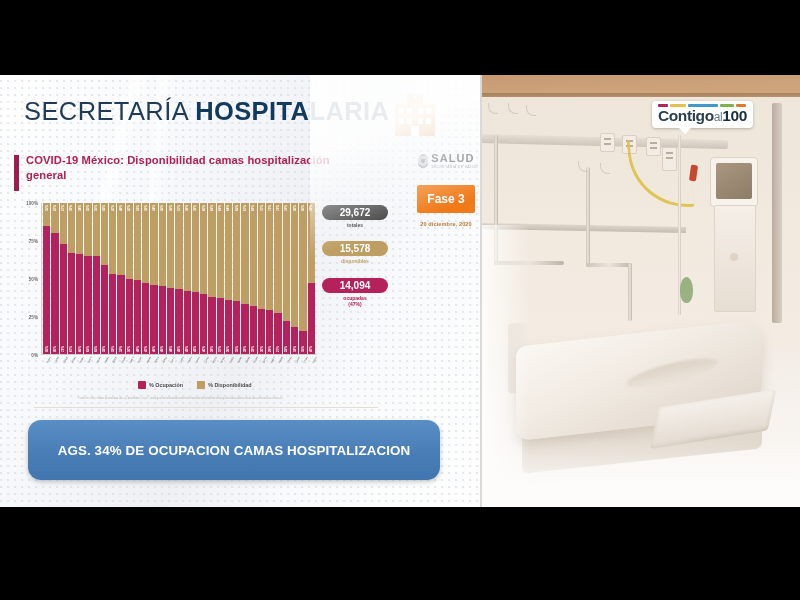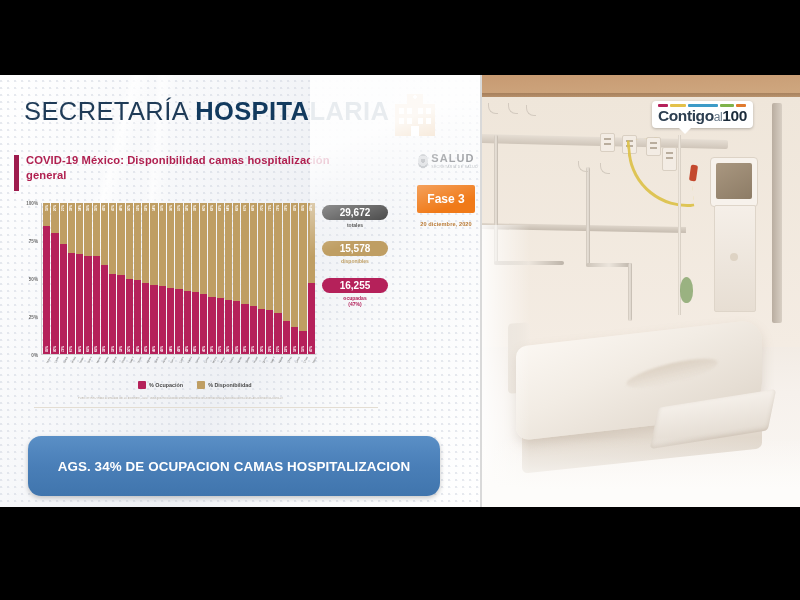--- a/index.html
+++ b/index.html
@@ -65,21 +65,21 @@
   .co-cap{text-align:center;font-size:5px;font-weight:bold;margin-top:2px;line-height:1.25;}
   .co-cap.tot{color:#3b3b3b;} .co-cap.disp{color:#bf9e63;} .co-cap.ocu{color:#b5215a;}
 
   .legend{position:absolute;left:120px;top:178px;display:flex;gap:14px;align-items:center;}
   .lg{display:flex;align-items:center;gap:3px;font-size:5.4px;font-weight:bold;color:#4a4a4a;}
   .sw{width:8px;height:8px;border-radius:1px;}
   .source{position:absolute;left:60px;top:194px;width:300px;font-size:2.6px;color:#b9b2a6;letter-spacing:.1px;white-space:nowrap;overflow:hidden;}
   .footrule{position:absolute;left:16px;right:10px;top:204px;height:1px;background:#e3ddd2;}
 
   
-  .caption{position:absolute;left:28px;top:361px;width:412px;height:60px;background:linear-gradient(180deg,#5a8fc6 0%,#4a7fb8 48%,#4075ad 100%);
+  .caption{position:absolute;left:28px;top:345px;width:412px;height:60px;background:linear-gradient(180deg,#5a8fc6 0%,#4a7fb8 48%,#4075ad 100%);
            border-radius:13px;display:flex;flex-direction:column;align-items:center;justify-content:center;
            box-shadow:0 2px 5px rgba(0,0,0,.22);color:#fff;text-align:center;}
   .cap1{font-size:13.4px;font-weight:bold;letter-spacing:.1px;}
   .cap2{font-size:15px;font-weight:bold;margin-top:5px;letter-spacing:.2px;}
 
   
   #photo{position:relative;width:318px;height:432px;overflow:hidden;
      background:linear-gradient(178deg,#c79a72 0%,#cfa880 7%,#e8dcd0 17%,#f1e9e1 34%,#efe7de 55%,#f6f1ec 74%,#fbf8f5 100%);}
   .wall{position:absolute;left:0;top:22px;width:100%;height:250px;background:linear-gradient(180deg,#efe6da,#f4ece3);}
   .wallshadow{position:absolute;left:0;top:18px;width:100%;height:10px;background:linear-gradient(180deg,rgba(120,85,55,.45),transparent);}
@@ -471,21 +471,21 @@
             <div class="xlab">Chihuahua</div>
             <div class="xlab">Campeche</div>
             <div class="xlab">Chiapas</div>
             <div class="xlab">Nacional</div>
           </div>
         <div class="callouts">
             <div class="co tot">29,672</div>
             <div class="co-cap tot">totales</div>
             <div class="co disp">15,578</div>
             <div class="co-cap disp">disponibles</div>
-            <div class="co ocu">16,255</div>
+            <div class="co ocu">14,094</div>
             <div class="co-cap ocu">ocupadas<br>(47%)</div>
           </div>
         <div class="legend">
             <div class="lg">
               <span class="sw" style="background: rgb(181, 33, 90);"></span>
               <span>% Ocupación</span>
             </div>
             <div class="lg">
               <span class="sw" style="background: rgb(191, 158, 99);"></span>
               <span>% Disponibilidad</span>

